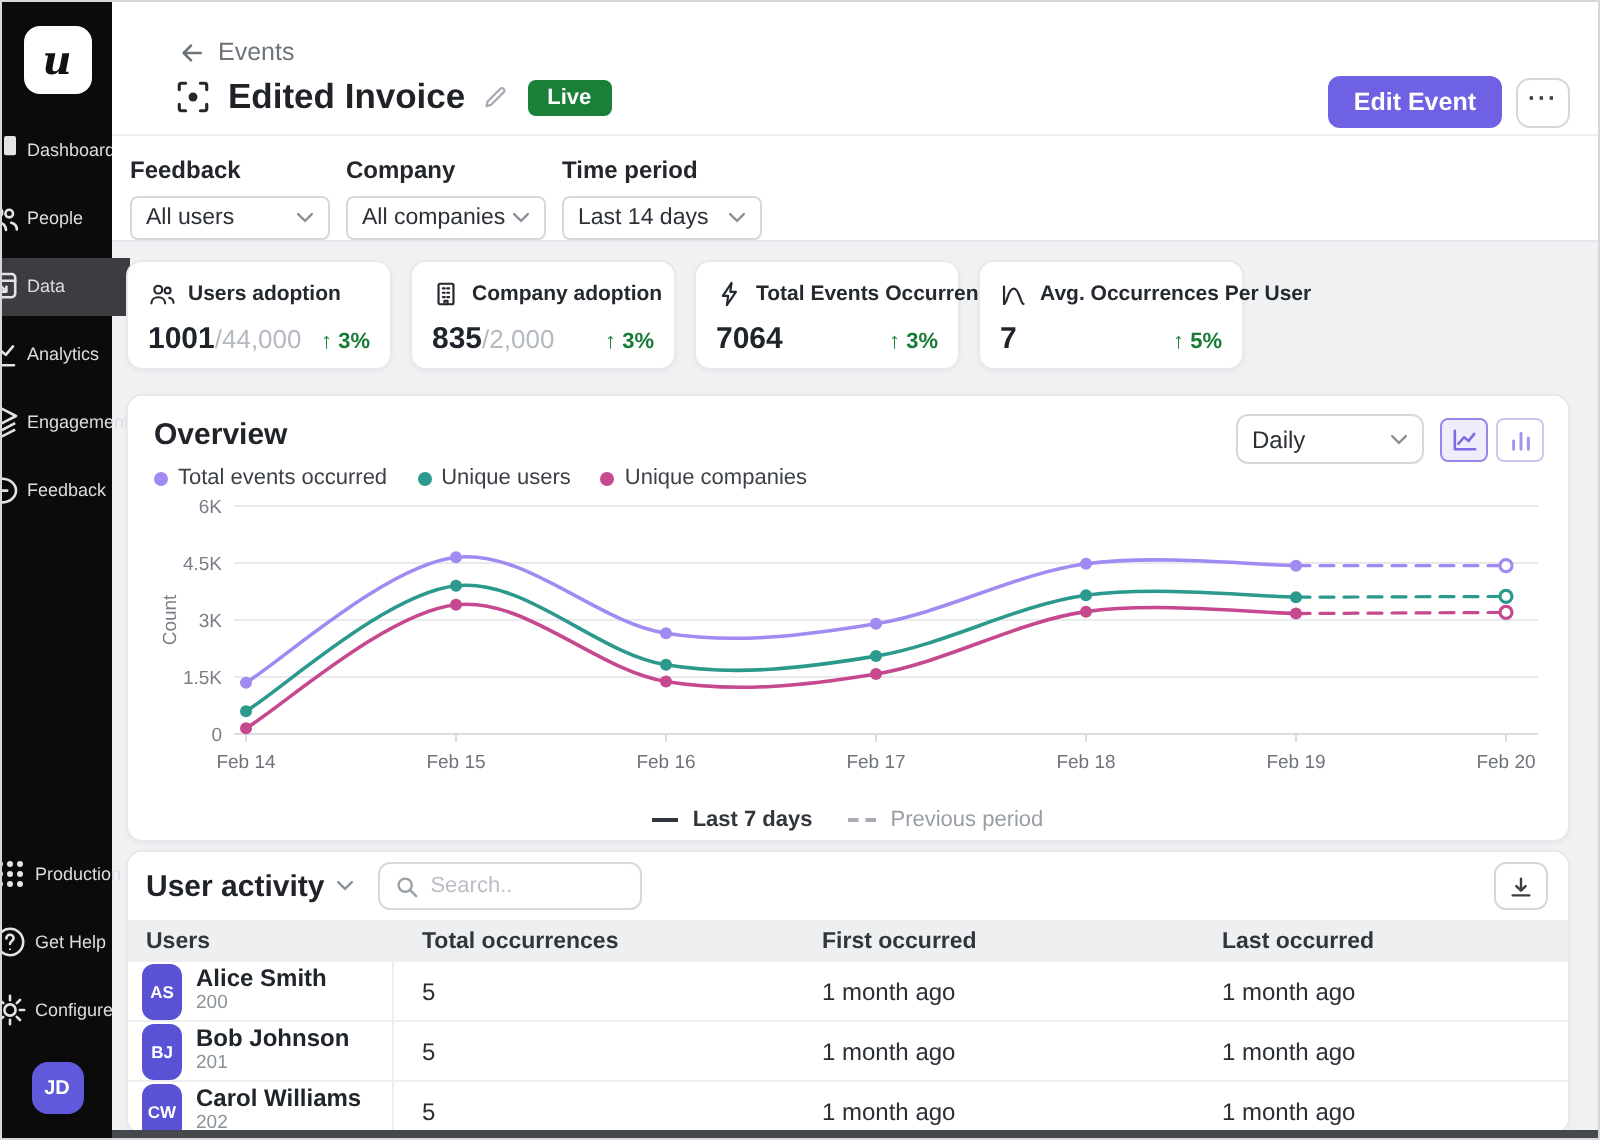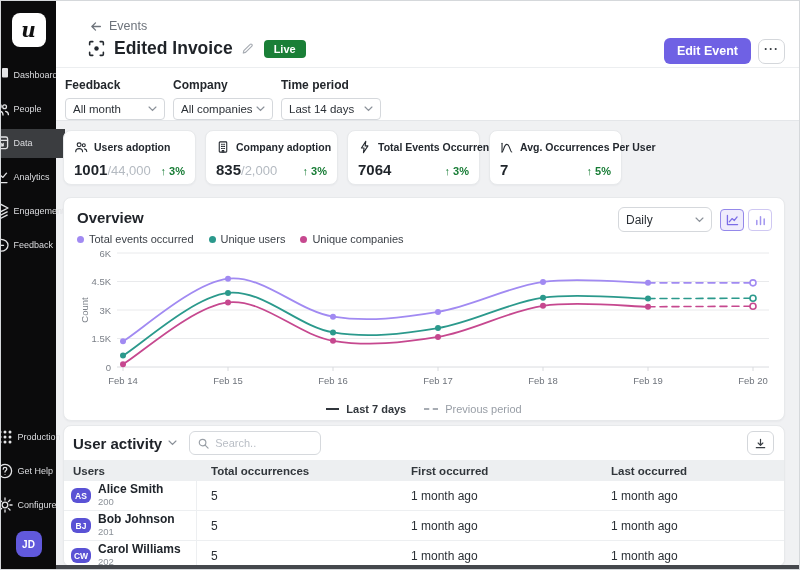--- a/index.html
+++ b/index.html
@@ -90,21 +90,21 @@
   .search-box input { border:none; outline:none; width:100%; font-size:11px; color:#3a3f45; font-family:inherit; background:transparent; }
   .search-box input::placeholder { color:#b9bec5; }
   .dl-btn { margin-left:auto; width:27px; height:24px; background:#fff; border:1px solid #d4d7db; border-radius:6px; display:flex; align-items:center; justify-content:center; color:#3a3f45; cursor:pointer; }
   .dl-btn svg { width:13px; height:13px; display:block; }
   .tbl-head { display:grid; grid-template-columns:133px 200px 200px 1fr; background:#edeff1; height:21px; align-items:center; }
   .th { font-size:11.5px; font-weight:bold; color:#31363b; padding-left:14px; }
   .th:first-child { padding-left:9px; }
   .tbl-row { display:grid; grid-template-columns:133px 200px 200px 1fr; height:30px; border-bottom:1px solid #edeff1; align-items:center; cursor:pointer; background:#fff; }
   .td { font-size:12px; color:#2a2f35; padding-left:14px; }
   .user-cell { display:flex; align-items:center; gap:7px; padding-left:7px; height:100%; border-right:1px solid #edeff1; }
-  .avatar { width:20px; height:15px; border-radius:6px; background:#5a52d5; color:#fff; font-size:8.5px; font-weight:bold; display:flex; align-items:center; justify-content:center; flex:0 0 20px; }
+  .avatar { width:20px; height:28px; border-radius:6px; background:#5a52d5; color:#fff; font-size:8.5px; font-weight:bold; display:flex; align-items:center; justify-content:center; flex:0 0 20px; }
   .uname { font-size:12px; font-weight:bold; color:#20252b; line-height:1.15; }
   .uid { font-size:9.5px; color:#8b9198; line-height:1.15; }
 
   .bottom-strip { position:absolute; left:0; right:0; bottom:0; height:4px; background:#45484d; }
 </style>
 </head>
 <body>
 
 <div class="app">
 
@@ -239,21 +239,21 @@
         <span class="live-badge">Live</span>
       </div>
       <div class="actions">
         <button class="btn-primary">Edit Event</button>
         <button class="btn-more">···</button>
       </div>
       <div class="filters" id="filters">
           <div class="filter">
             <div class="filter-label">Feedback</div>
             <div class="select">
-              <span class="sel-val">All month</span>
+              <span class="sel-val">All users</span>
               <span class="chev">
                 <svg viewBox="0 0 10 7" fill="none" stroke="currentColor" stroke-width="1.4" stroke-linecap="round">
                   <path d="M1 1.2l4 4 4-4"></path>
                 </svg>
               </span>
             </div>
           </div>
           <div class="filter">
             <div class="filter-label">Company</div>
             <div class="select">

